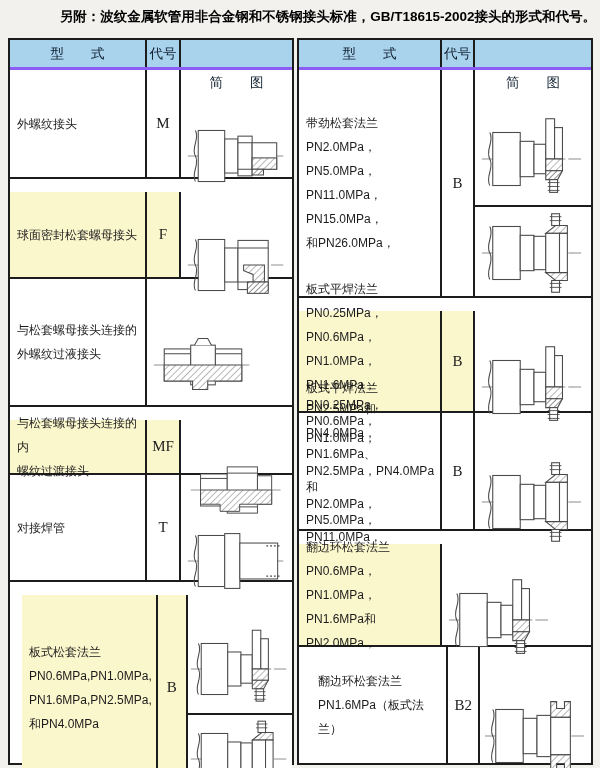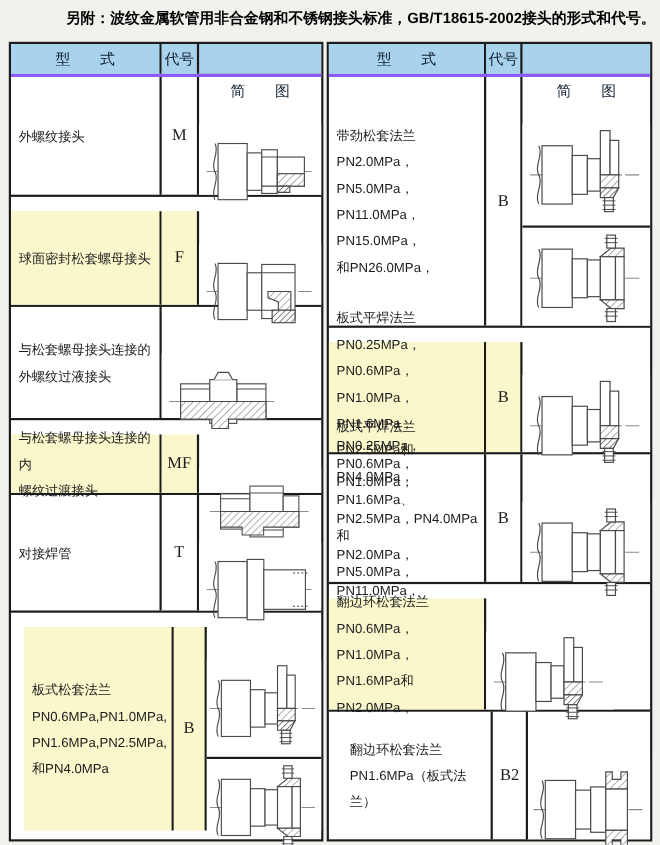--- a/index.html
+++ b/index.html
@@ -191,21 +191,21 @@
     <div class="cell code">F</div>
     <div class="cell diag">
       <div class="sub">
           <svg class="diag-svg" width="104" height="86" viewBox="0 0 110 90">
             <use href="#g-f"></use>
           </svg>
         </div>
     </div>
   </div>
 
-  <div class="row" style="height:103px">
+  <div class="row" style="height:128px">
     <div class="cell type">与松套螺母接头连接的
 外螺纹过液接头</div>
     <div class="cell diag">
       <div class="sub">
           <svg class="diag-svg" width="104" height="86" viewBox="0 0 110 90">
             <use href="#g-mm"></use>
           </svg>
         </div>
     </div>
   </div>

